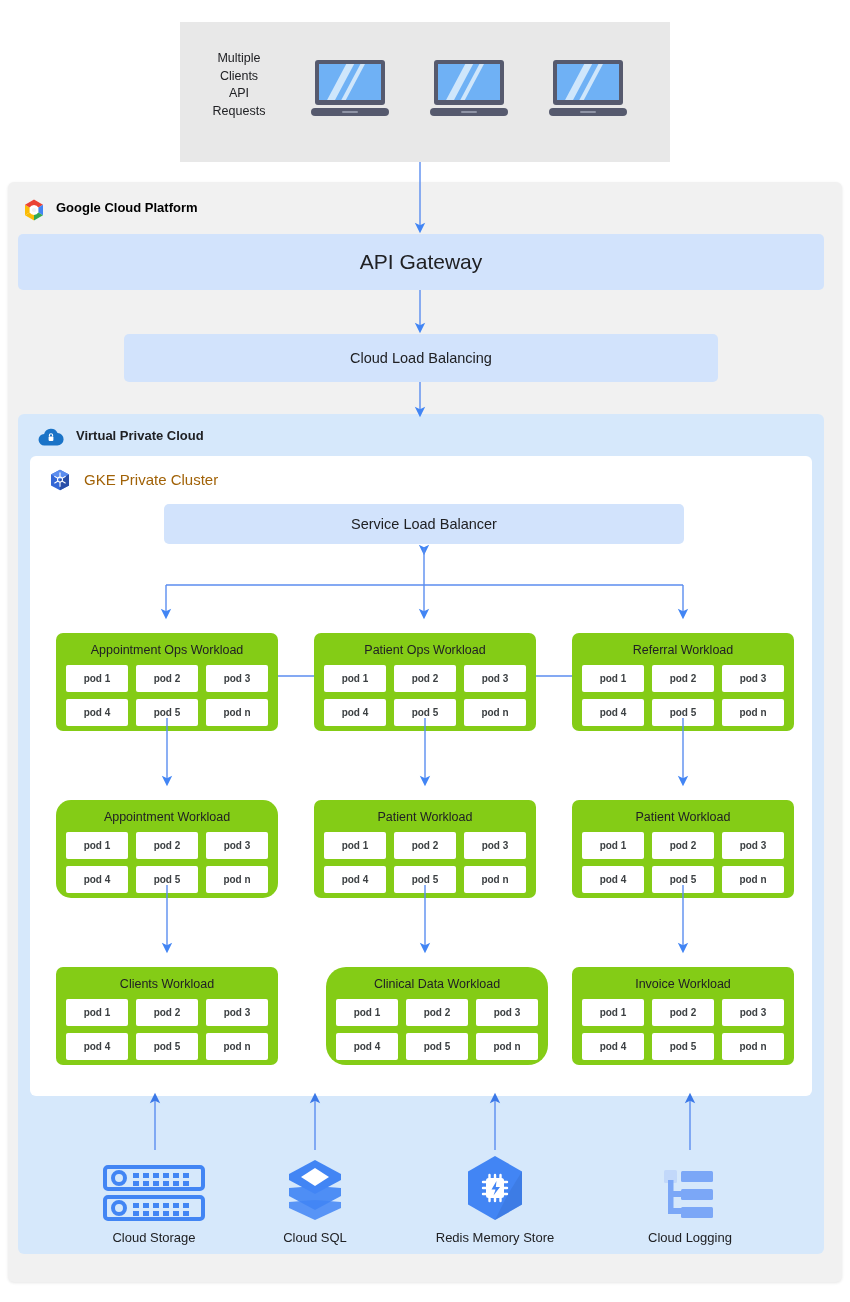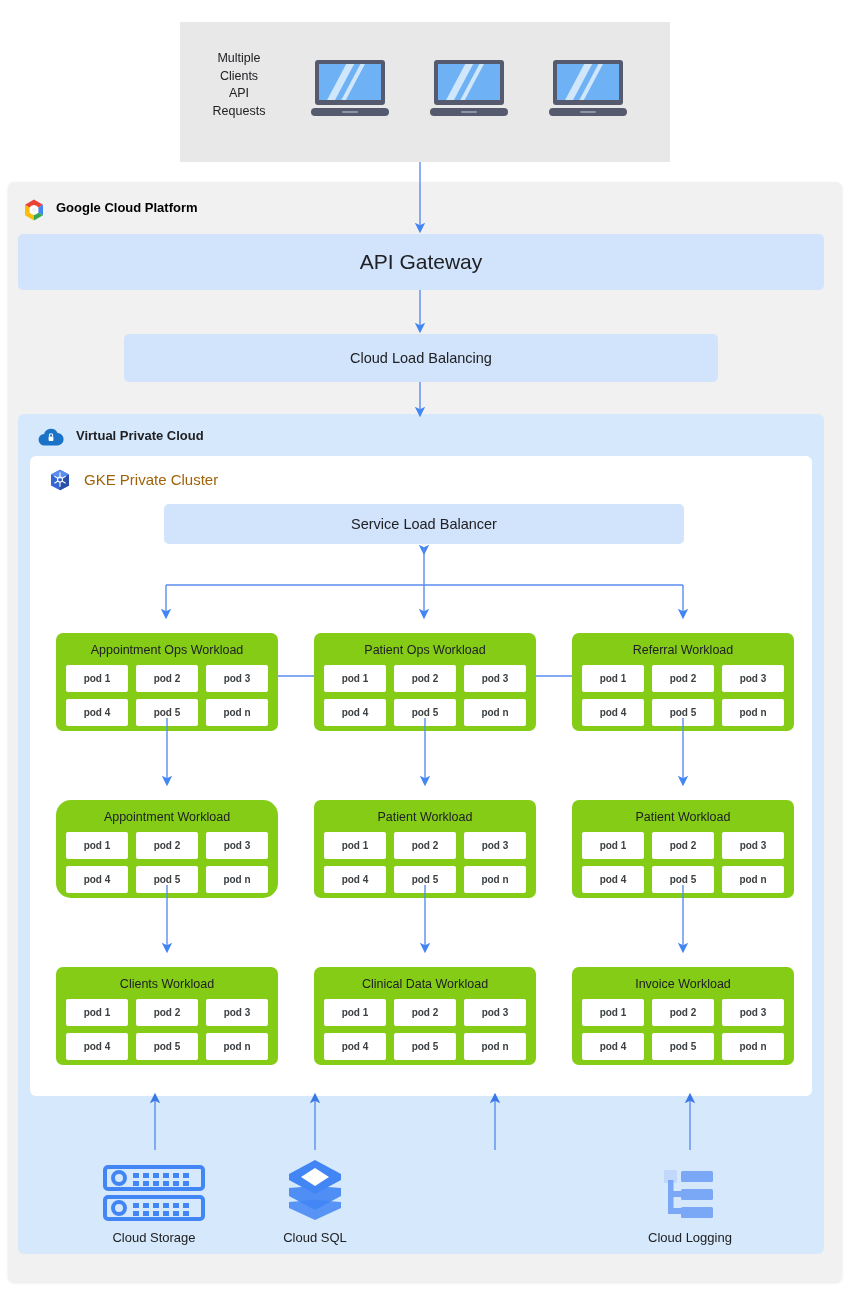--- a/index.html
+++ b/index.html
@@ -227,21 +227,21 @@
     <div class="wl-title">Clients Workload</div>
     <div class="pods">
       <div class="pod">pod 1</div>
       <div class="pod">pod 2</div>
       <div class="pod">pod 3</div>
       <div class="pod">pod 4</div>
       <div class="pod">pod 5</div>
       <div class="pod">pod n</div>
     </div>
   </div>
-  <div class="workload" style="left:314px;top:954px;">
+  <div class="workload" style="left:326px;top:954px;border-radius:20px;">
     <div class="wl-title">Clinical Data Workload</div>
     <div class="pods">
       <div class="pod">pod 1</div>
       <div class="pod">pod 2</div>
       <div class="pod">pod 3</div>
       <div class="pod">pod 4</div>
       <div class="pod">pod 5</div>
       <div class="pod">pod n</div>
     </div>
   </div>
@@ -304,20 +304,35 @@
           <path d="M30 2 56 16v6L30 36 4 22v-6z"></path>
           <path d="M30 28 56 30v8L30 52 4 38v-8z" opacity=".92"></path>
           <path d="M30 42 56 44v6L30 62 4 50v-6z" opacity=".85"></path>
         </g>
         <path d="M30 10 44 19 30 28 16 19z" fill="#ffffff"></path>
       </svg>
     </div>
     <div class="cap">Cloud SQL</div>
   </div>
 
+  <div class="svc" style="left:420px;top:1152px;">
+    <div class="glyph">
+      <svg viewBox="0 0 62 68" width="62" height="68">
+        <path d="M31 2 58 17.5v33L31 66 4 50.5v-33z" fill="#4285f4"></path>
+        <path d="M31 66 58 50.5v-33L44 40z" fill="#3b74d8" opacity=".55"></path>
+        <rect x="22" y="24" width="18" height="20" rx="2.5" fill="#fff"></rect>
+        <path d="M32.5 27 27.5 35.5h4L29.5 41.5 36 33h-4.2z" fill="#4285f4"></path>
+        <g stroke="#fff" stroke-width="2.4" stroke-linecap="round">
+          <path d="M25.5 21v3M31 21v3M36.5 21v3M25.5 44v3M31 44v3M36.5 44v3"></path>
+          <path d="M19 28h3M19 34h3M19 40h3M40 28h3M40 34h3M40 40h3"></path>
+        </g>
+      </svg>
+    </div>
+    <div class="cap">Redis Memory Store</div>
+  </div>
 
   <div class="svc" style="left:615px;top:1152px;">
     <div class="glyph">
       <svg viewBox="0 0 60 56" width="60" height="56">
         <rect x="4" y="4" width="13" height="13" rx="1.5" fill="#c2d8fa"></rect>
         <rect x="8" y="14" width="5.5" height="34" fill="#7ba7f7"></rect>
         <rect x="8" y="42" width="16" height="6" fill="#7ba7f7"></rect>
         <rect x="8" y="25" width="16" height="6" fill="#7ba7f7"></rect>
         <rect x="21" y="5" width="32" height="11" rx="1.5" fill="#7ba7f7"></rect>
         <rect x="21" y="23" width="32" height="11" rx="1.5" fill="#7ba7f7"></rect>

